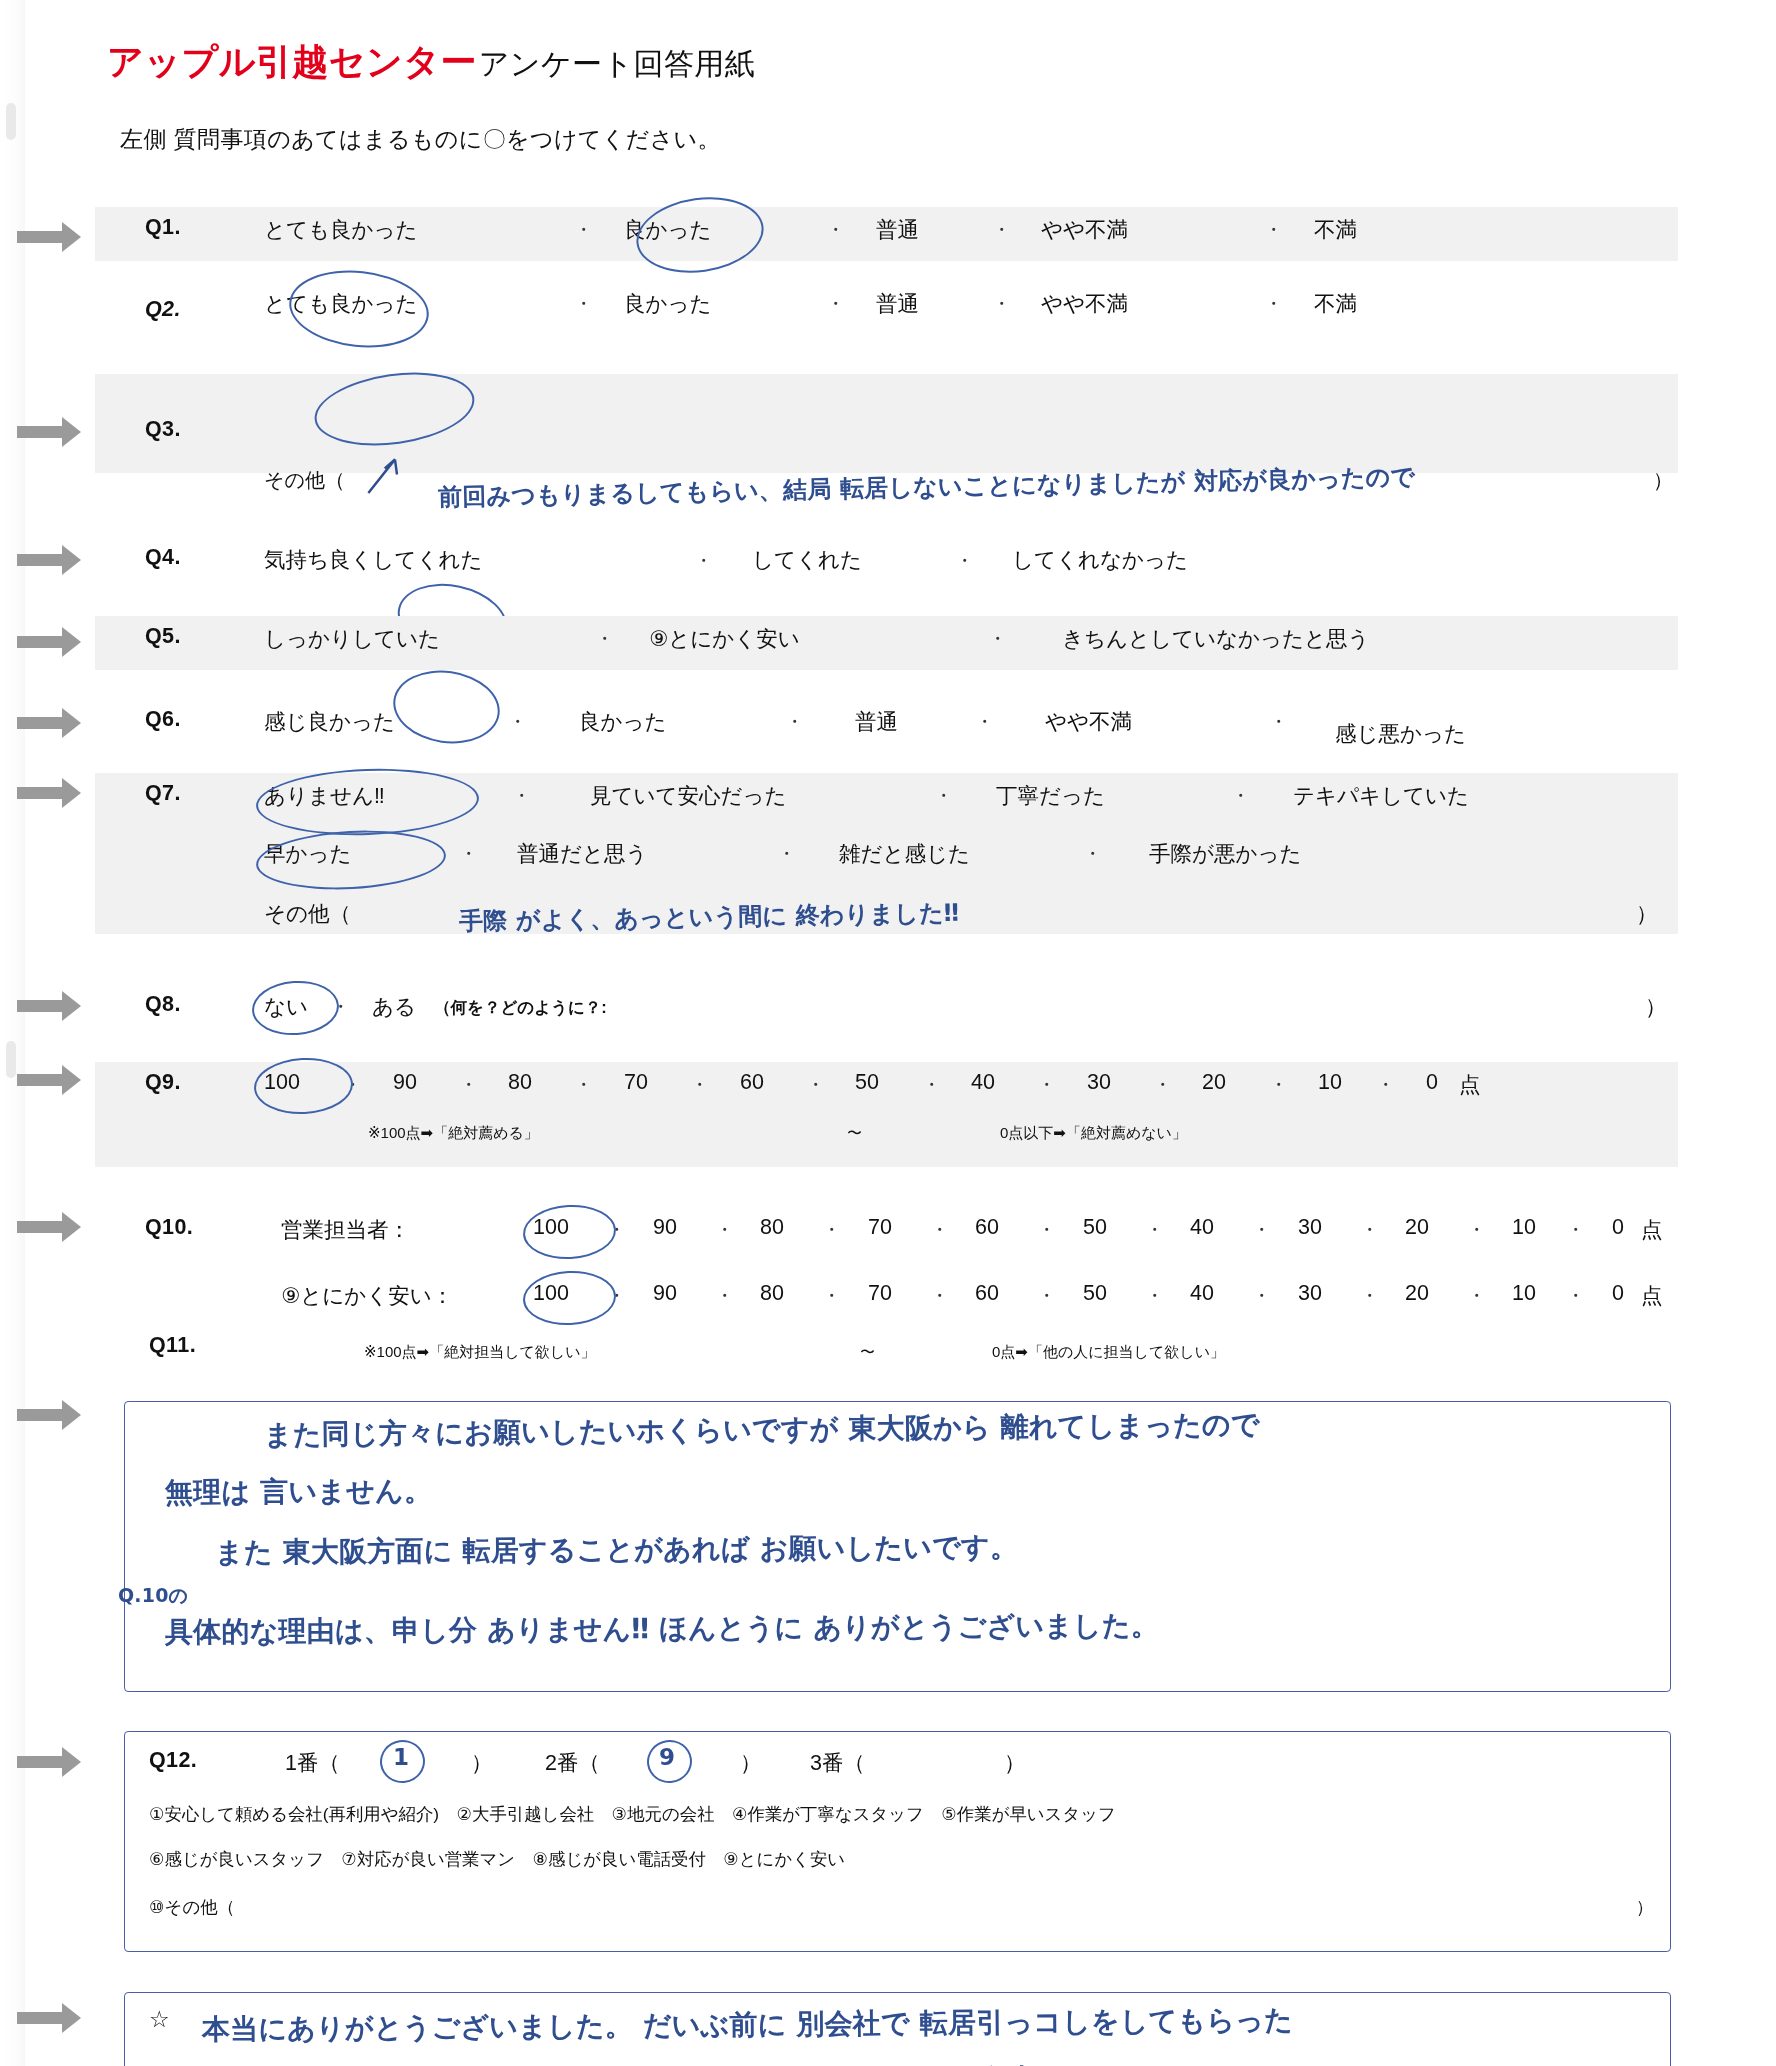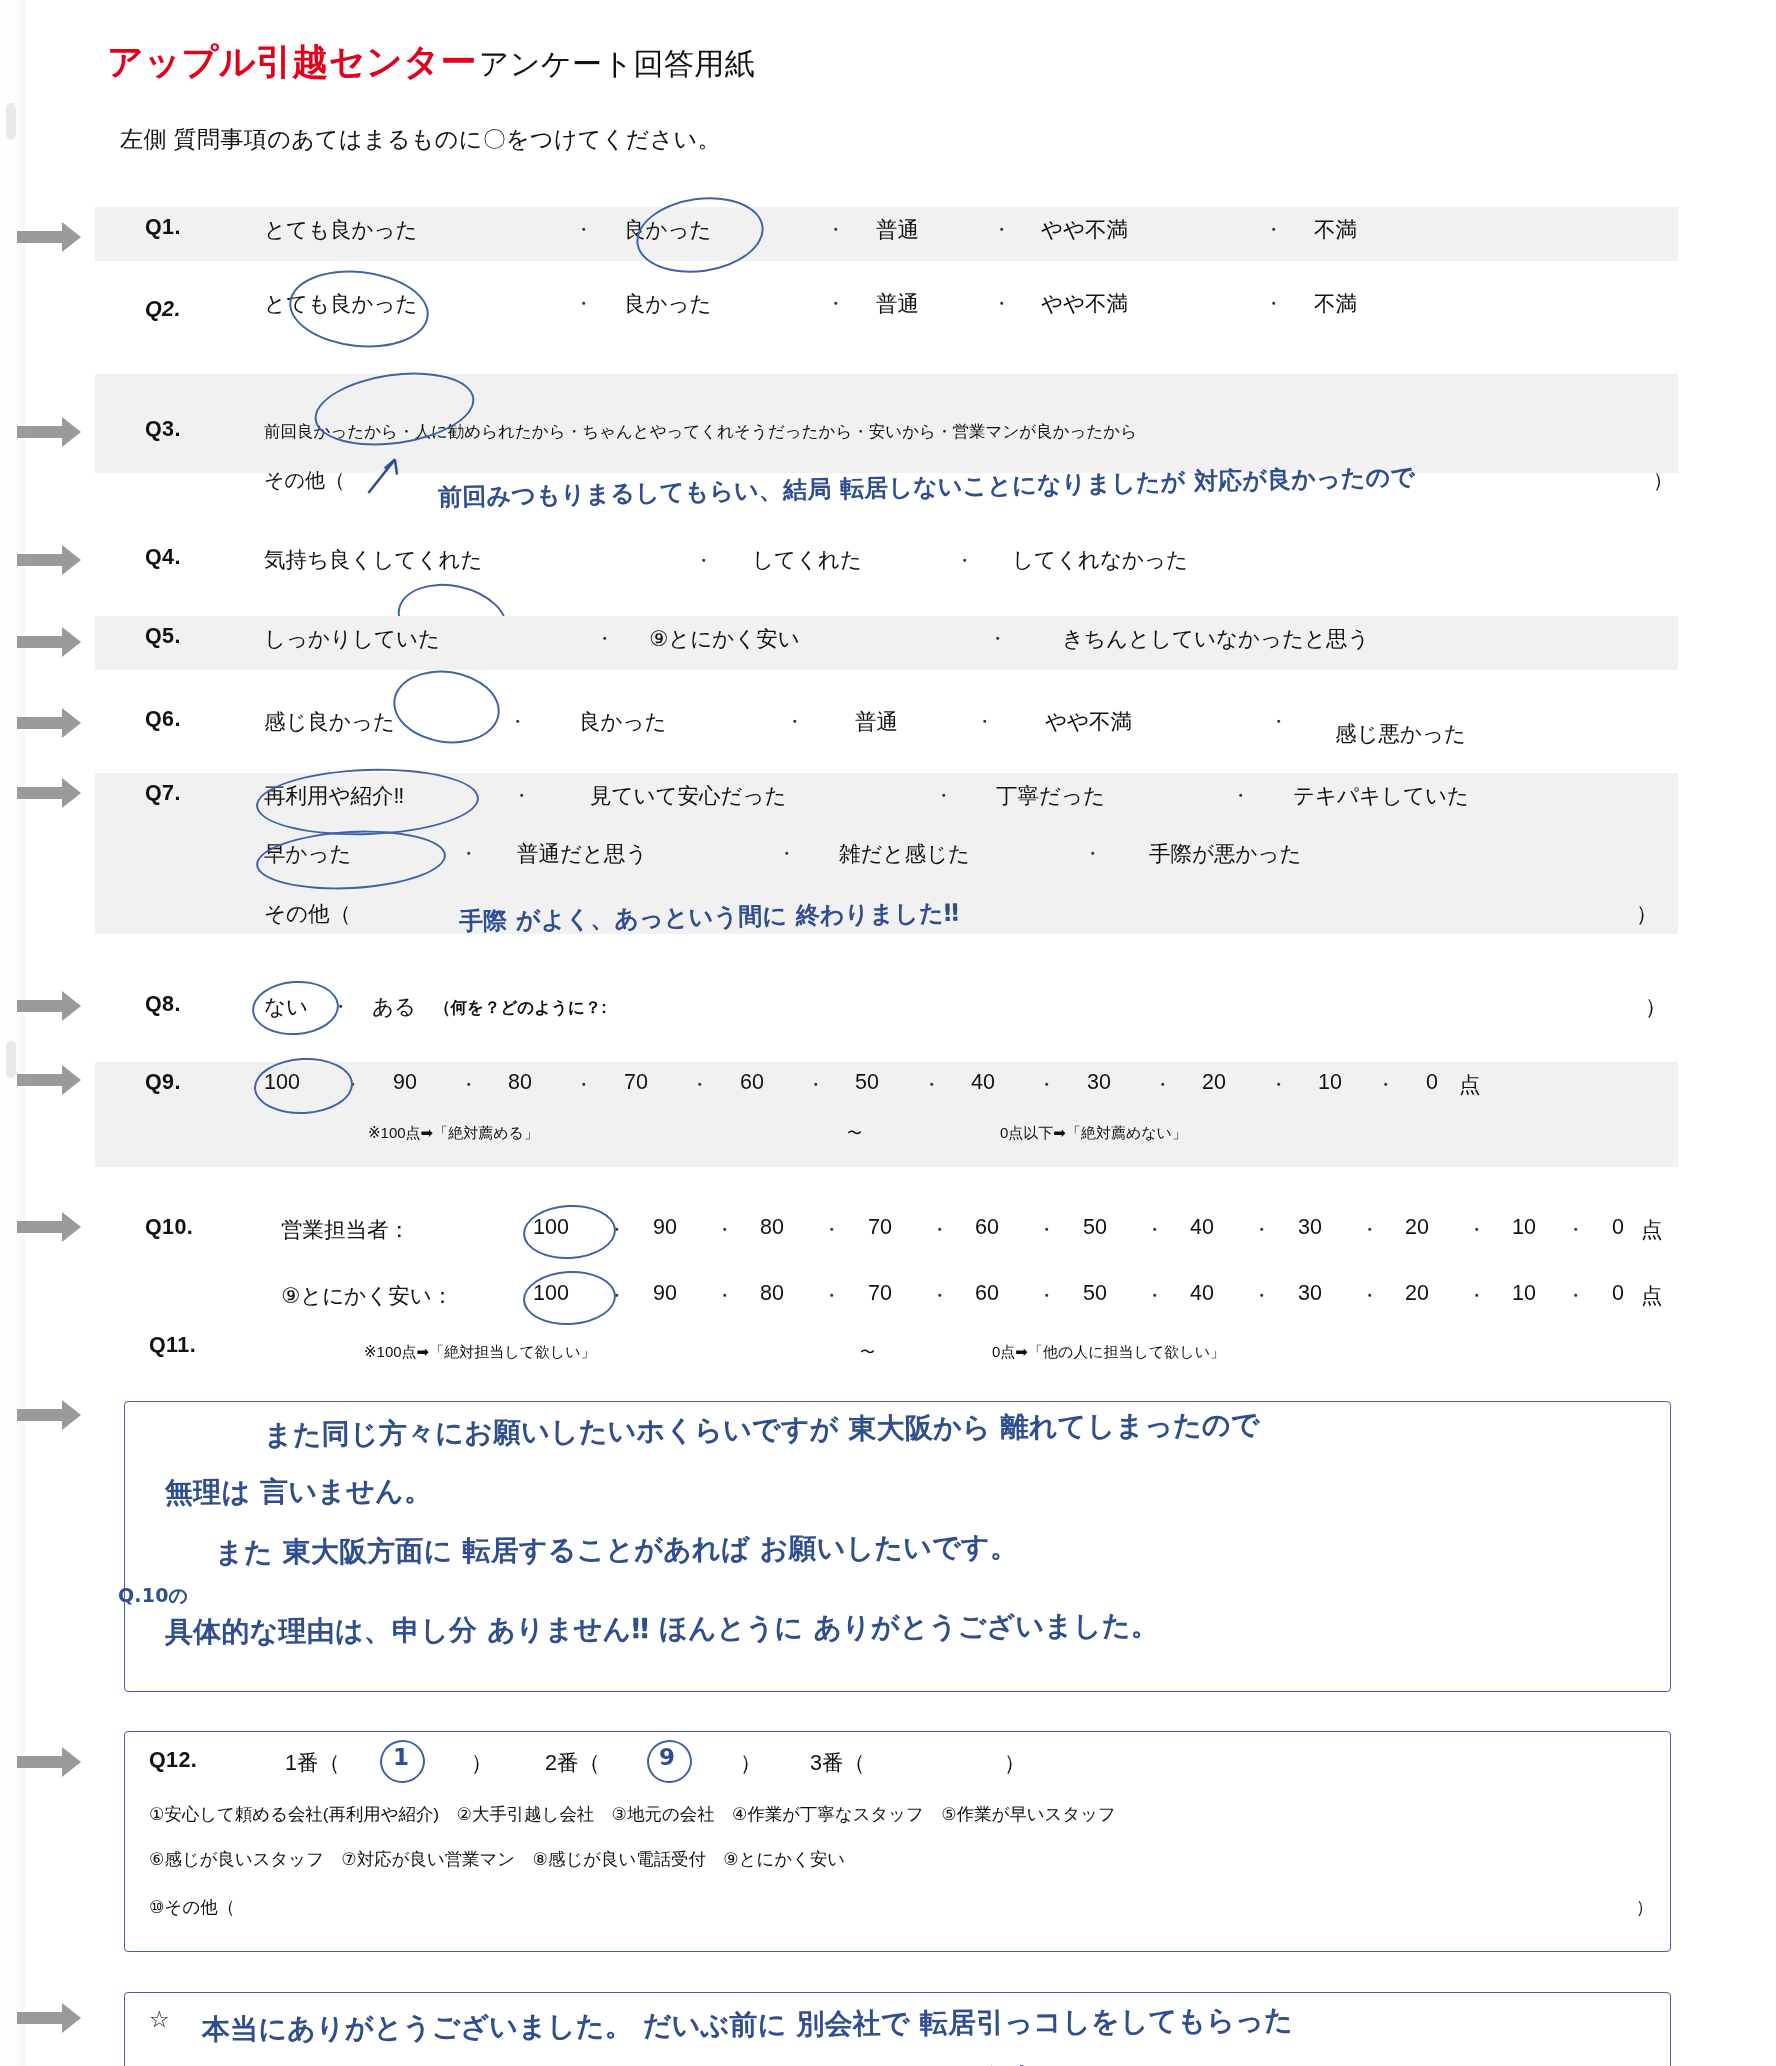--- a/index.html
+++ b/index.html
@@ -143,21 +143,20 @@
   <div class="abs sep" style="left:826px;top:291px;">・</div>
   <div class="abs opt" style="left:876px;top:289px;">普通</div>
   <div class="abs sep" style="left:992px;top:291px;">・</div>
   <div class="abs opt" style="left:1041px;top:289px;">やや不満</div>
   <div class="abs sep" style="left:1264px;top:291px;">・</div>
   <div class="abs opt" style="left:1314px;top:289px;">不満</div>
   <div class="ellipse r2" style="left:289px;top:271px;width:136px;height:72px;"></div>
 
   <div class="abs row-shade" style="left:95px;top:374px;width:1583px;height:99px;"></div>
   <div class="abs qlabel" style="left:145px;top:417px;">Q3.</div>
-  <div class="abs" style="left:264px;top:421px;font-size:16.5px;letter-spacing:0px;">前回良かったから・人に勧められたから・ちゃんとやってくれそうだったから・安いから・営業マンが良かったから</div>
   <div class="abs opt" style="left:264px;top:467px;font-size:20px;">その他（</div>
   <div class="abs opt" style="left:1653px;top:467px;font-size:20px;">）</div>
   <div class="ellipse" style="left:314px;top:374px;width:157px;height:66px;"></div>
   <div class="abs hb hmid" style="left:438px;top:471px;transform:rotate(-1.2deg);white-space:nowrap;">前回みつもりまるしてもらい、結局 転居しないことになりましたが 対応が良かったので</div>
 
   <svg class="abs" style="left:364px;top:452px;" width="66" height="45" viewBox="0 0 160 110">
     <path d="M10 100 L75 18 M75 18 L50 40 M75 18 L80 55" stroke="#2f4e8f" stroke-width="6" fill="none"></path>
   </svg>
 
   <div class="abs qlabel" style="left:145px;top:545px;">Q4.</div>
@@ -183,21 +182,21 @@
   <div class="abs sep" style="left:785px;top:709px;">・</div>
   <div class="abs opt" style="left:855px;top:707px;">普通</div>
   <div class="abs sep" style="left:975px;top:709px;">・</div>
   <div class="abs opt" style="left:1045px;top:707px;">やや不満</div>
   <div class="abs sep" style="left:1269px;top:709px;">・</div>
   <div class="abs opt" style="left:1335px;top:707px;margin-top:12px;">感じ悪かった</div>
   <div class="ellipse" style="left:393px;top:671px;width:103px;height:68px;transform:rotate(8deg);"></div>
 
   <div class="abs row-shade" style="left:95px;top:773px;width:1583px;height:161px;"></div>
   <div class="abs qlabel" style="left:145px;top:781px;">Q7.</div>
-  <div class="abs opt" style="left:264px;top:781px;">再利用や紹介‼</div>
+  <div class="abs opt" style="left:264px;top:781px;">ありません‼</div>
   <div class="abs sep" style="left:512px;top:783px;">・</div>
   <div class="abs opt" style="left:590px;top:781px;">見ていて安心だった</div>
   <div class="abs sep" style="left:934px;top:783px;">・</div>
   <div class="abs opt" style="left:996px;top:781px;">丁寧だった</div>
   <div class="abs sep" style="left:1231px;top:783px;">・</div>
   <div class="abs opt" style="left:1293px;top:781px;">テキパキしていた</div>
 
   <div class="abs opt" style="left:264px;top:839px;">早かった</div>
   <div class="abs sep" style="left:459px;top:841px;">・</div>
   <div class="abs opt" style="left:517px;top:839px;">普通だと思う</div>

